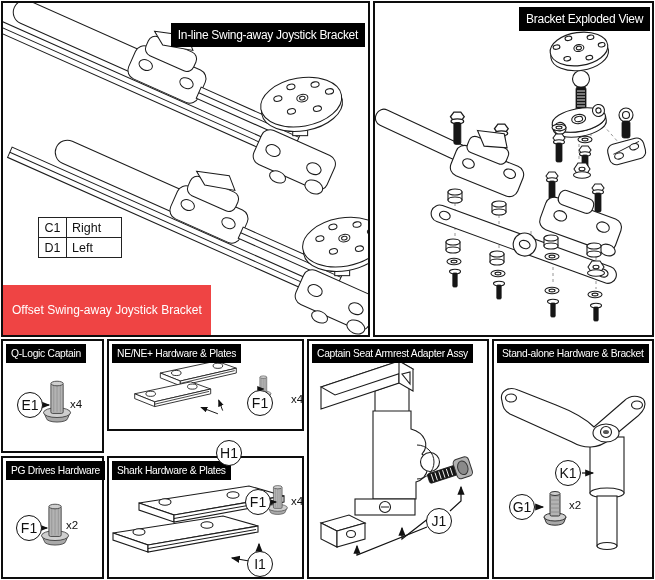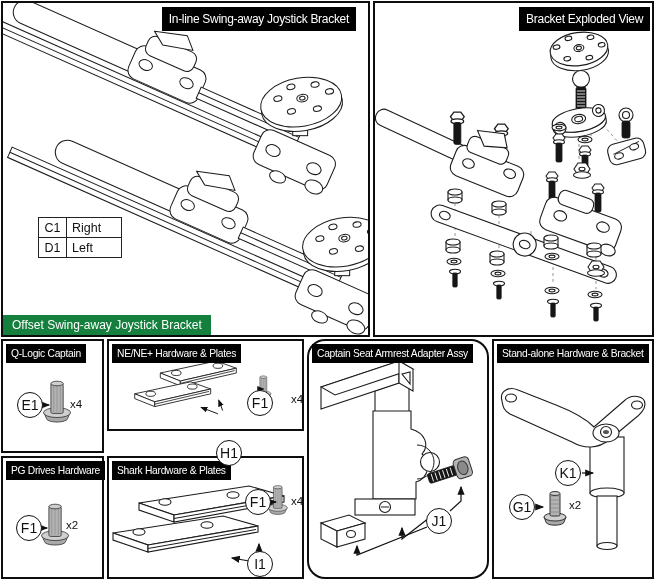--- a/index.html
+++ b/index.html
@@ -2,22 +2,22 @@
 <html><head>
 <meta charset="utf-8">
 <style>
   html,body{margin:0;padding:0;background:#fff;}
   #stage{position:relative;width:655px;height:580px;background:#fff;
          font-family:"Liberation Sans",sans-serif;color:#111;overflow:hidden;}
   .panel{position:absolute;background:#fff;border:2px solid #0d0d0d;box-sizing:border-box;}
   .hdr{position:absolute;background:#000;color:#fff;white-space:nowrap;letter-spacing:-0.3px;z-index:5;}
   .hdr-top{font-size:12px;padding:5px 7px;top:4px;}
   .hdr-sm{font-size:10.3px;padding:4px 5px;top:3px;left:3px;}
-  .footerbar{position:absolute;left:0;bottom:0;background:#15803d;color:#fff;font-size:12px;
-             padding:3px 9px;white-space:nowrap;z-index:5;text-align:center;}
+  .footerbar{position:absolute;left:0;bottom:0;background:#ef4444;color:#fff;font-size:12px;
+             padding:18px 9px;white-space:nowrap;z-index:5;text-align:center;}
   .ltable{position:absolute;border-collapse:collapse;background:#fff;font-size:12.5px;z-index:5;}
   .ltable td{border:1px solid #222;height:19px;padding:0;}
   .ltable .c-code{width:27px;text-align:center;}
   .ltable .c-side{width:49px;padding-left:5px;text-align:left;}
   .callout{position:absolute;width:24px;height:24px;border:1.6px solid #111;border-radius:50%;
            background:#fff;display:flex;align-items:center;justify-content:center;
            font-size:14px;z-index:6;}
   .qty{position:absolute;font-size:11.5px;z-index:6;}
   .note{position:absolute;text-align:center;font-size:9.4px;line-height:1.12;z-index:6;}
   .draw{position:absolute;inset:0;width:100%;height:100%;z-index:1;}
@@ -147,21 +147,21 @@
 
   <div class="panel" style="left:1px;top:1px;width:369px;height:336px;">
     <svg class="draw" viewBox="0 0 365 332">
       <g transform="translate(-6,-18) scale(0.93)">
         <use href="#asm"></use>
       </g>
       <g transform="translate(36,122) scale(0.93)">
         <use href="#asm"></use>
       </g>
     </svg>
-    <div class="hdr hdr-top" style="right:12px;">In-line Swing-away Joystick Bracket</div>
+    <div class="hdr hdr-top" style="right:3px;margin-top:16px;">In-line Swing-away Joystick Bracket</div>
     <table class="ltable" style="left:35px;top:214px;">
       <tbody>
           <tr>
         <td class="c-code">C1</td>
         <td class="c-side">Right</td>
       </tr>
       <tr>
         <td class="c-code">D1</td>
         <td class="c-side">Left</td>
       </tr>
@@ -317,21 +317,21 @@
       <path class="arrowline" d="M140,103 L123,100" marker-end="url(#ah)"></path>
       <path class="arrowline" d="M150,96 L150,86" marker-end="url(#ah)"></path>
       <path class="arrowline" d="M161,44 L167,44" marker-end="url(#ah)"></path>
     </svg>
     <div class="hdr hdr-sm">Shark Hardware &amp; Plates</div>
     <div class="callout" style="left:136px;top:31px;">F1</div>
     <div class="callout" style="left:138px;top:93px;">I1</div>
     <div class="qty" style="left:182px;top:37px;">x4</div>
   </div>
 
-  <div class="panel" style="left:307px;top:339px;width:182px;height:240px;border-radius:18px;">
+  <div class="panel" style="left:307px;top:339px;width:182px;height:240px;">
     <svg class="draw" viewBox="0 0 178 236">
 
       <polygon class="w" points="66,50 100,38 100,74 66,84"></polygon>
 
       <polygon class="w" points="12,46 90,20 90,42 12,68"></polygon>
       <polygon class="w" points="12,46 90,20 104,28 26,54"></polygon>
       <polygon class="w" points="90,20 104,28 104,50 90,42"></polygon>
       <polygon class="w" points="93,33 101,31 101,43"></polygon>
 
       <path class="w" d="M64,70 L102,70 L102,88 C116,92 121,104 113,113 C123,120 120,137 107,141 L107,158 L64,158 Z"></path>

